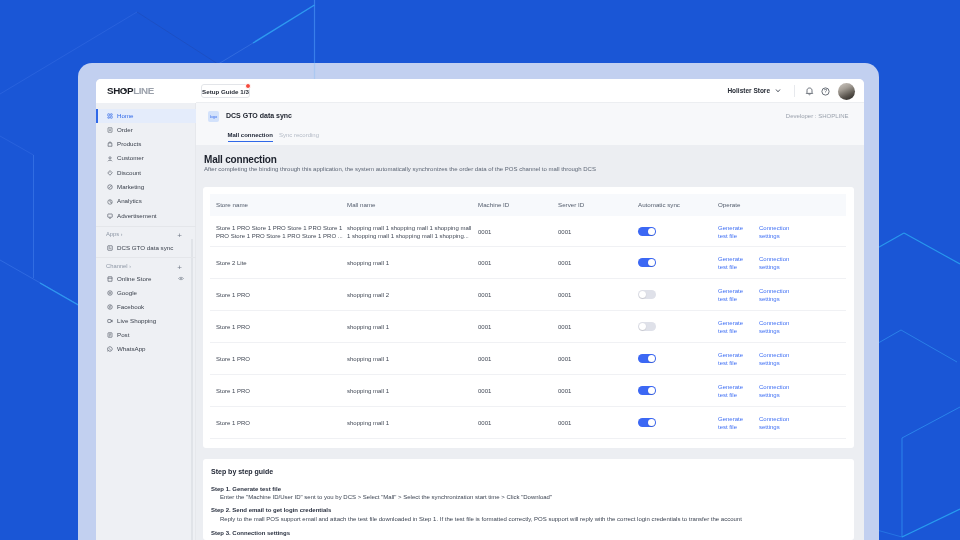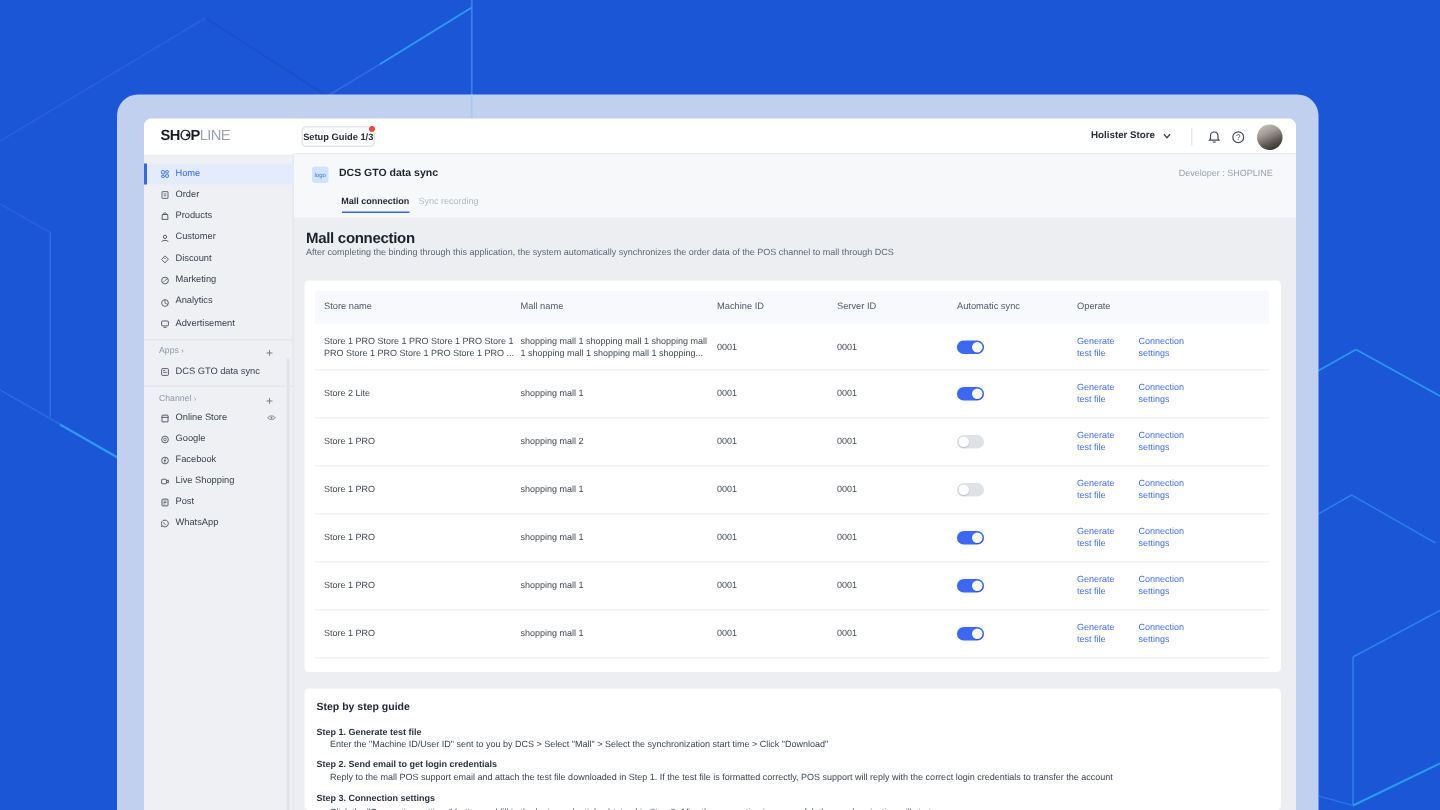--- a/index.html
+++ b/index.html
@@ -5,21 +5,21 @@
   * { margin:0; padding:0; box-sizing:border-box; }
   html,body { width:960px; height:540px; overflow:hidden; font-family:"Liberation Sans",sans-serif; }
   body { background:#1a56d6; position:relative; }
   #bg { position:absolute; left:0; top:0; }
   #frame { position:absolute; left:78px; top:63px; width:801px; height:477px; background:#c2d0f0; border-radius:14px 14px 0 0; }
   #app { position:absolute; left:96px; top:79px; width:768px; height:461px; background:#eceef2; border-radius:5px 5px 0 0; overflow:hidden; }
 
   
   #sidebar { position:absolute; left:0; top:0; width:100px; height:461px; background:#eef0f4; border-right:1px solid #e6e8ec; }
   #logo { position:absolute; left:0; top:0; width:100px; height:24px; background:#fff; line-height:24px; padding-left:11px; font-size:9.8px; font-weight:bold; letter-spacing:-0.4px; color:#191c23; }
-  #logo span { color:#9ba1ab; font-weight:normal; }
+  #logo span { color:#9ba1ab; font-weight:bold; }
   .mitem { position:absolute; left:0; width:100px; height:14.3px; line-height:14.3px; font-size:6.2px; color:#3a404c; padding-left:21px; white-space:nowrap; }
   .mitem svg { position:absolute; left:11px; top:4.4px; }
   .mitem.active { background:#e4ecfb; color:#2f68e8; }
   .mitem.active:before { content:""; position:absolute; left:0; top:0; width:2px; height:14.3px; background:#2f68e8; }
   .slabel { position:absolute; left:0; width:100px; padding-left:10px; font-size:5.8px; color:#8e97a5; }
   .plus { position:absolute; right:14px; font-size:8px; color:#737c89; font-weight:normal; }
   .sdiv { position:absolute; left:0; width:100px; border-top:1px solid #e4e6ea; }
 
   
   #topbar { position:absolute; left:100px; top:0; width:668px; height:24px; background:#fff; border-bottom:1px solid #eceef1; }

